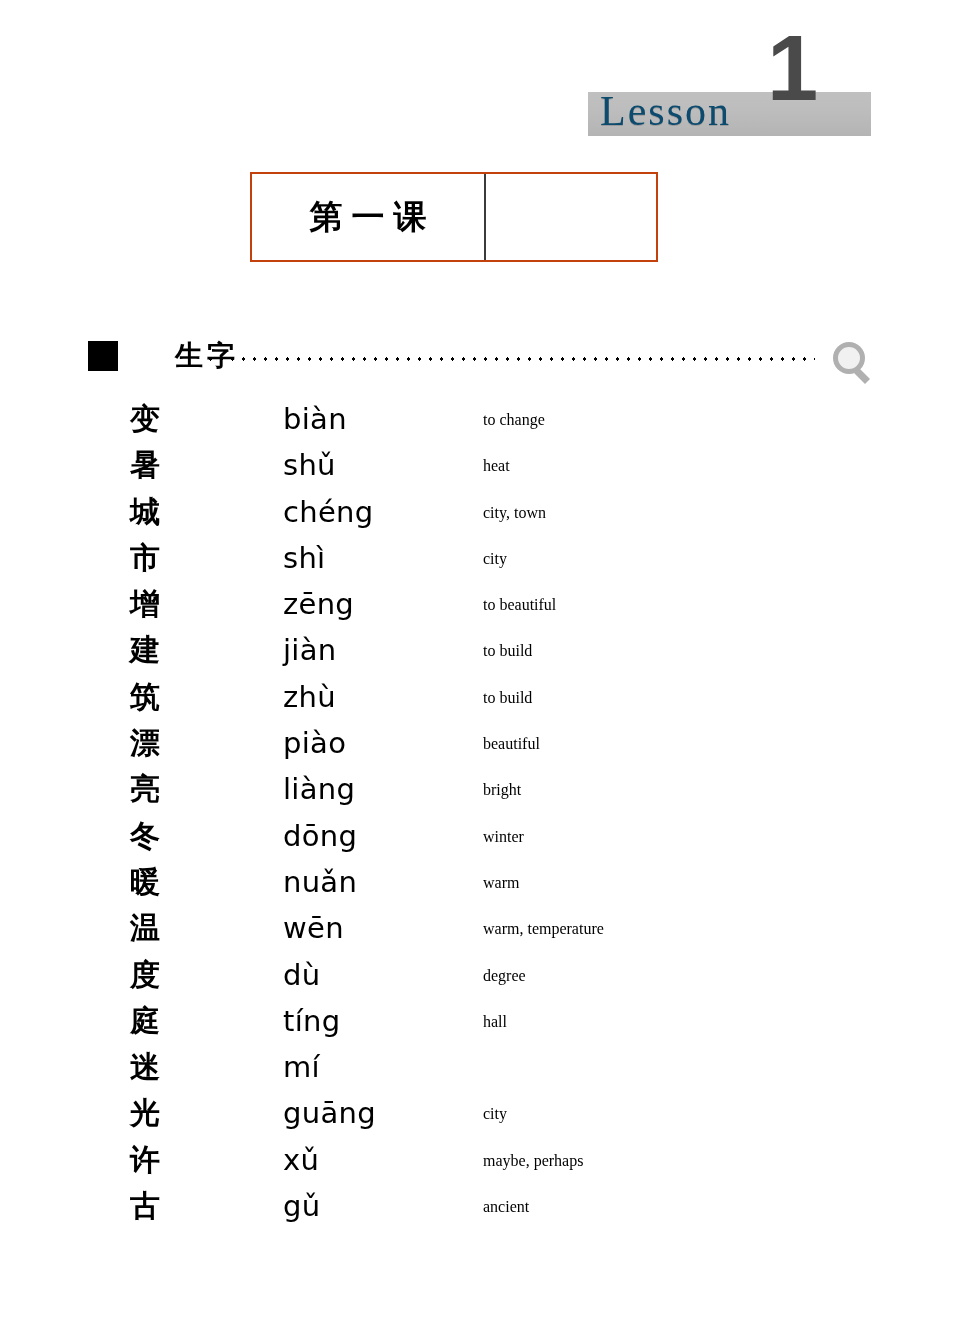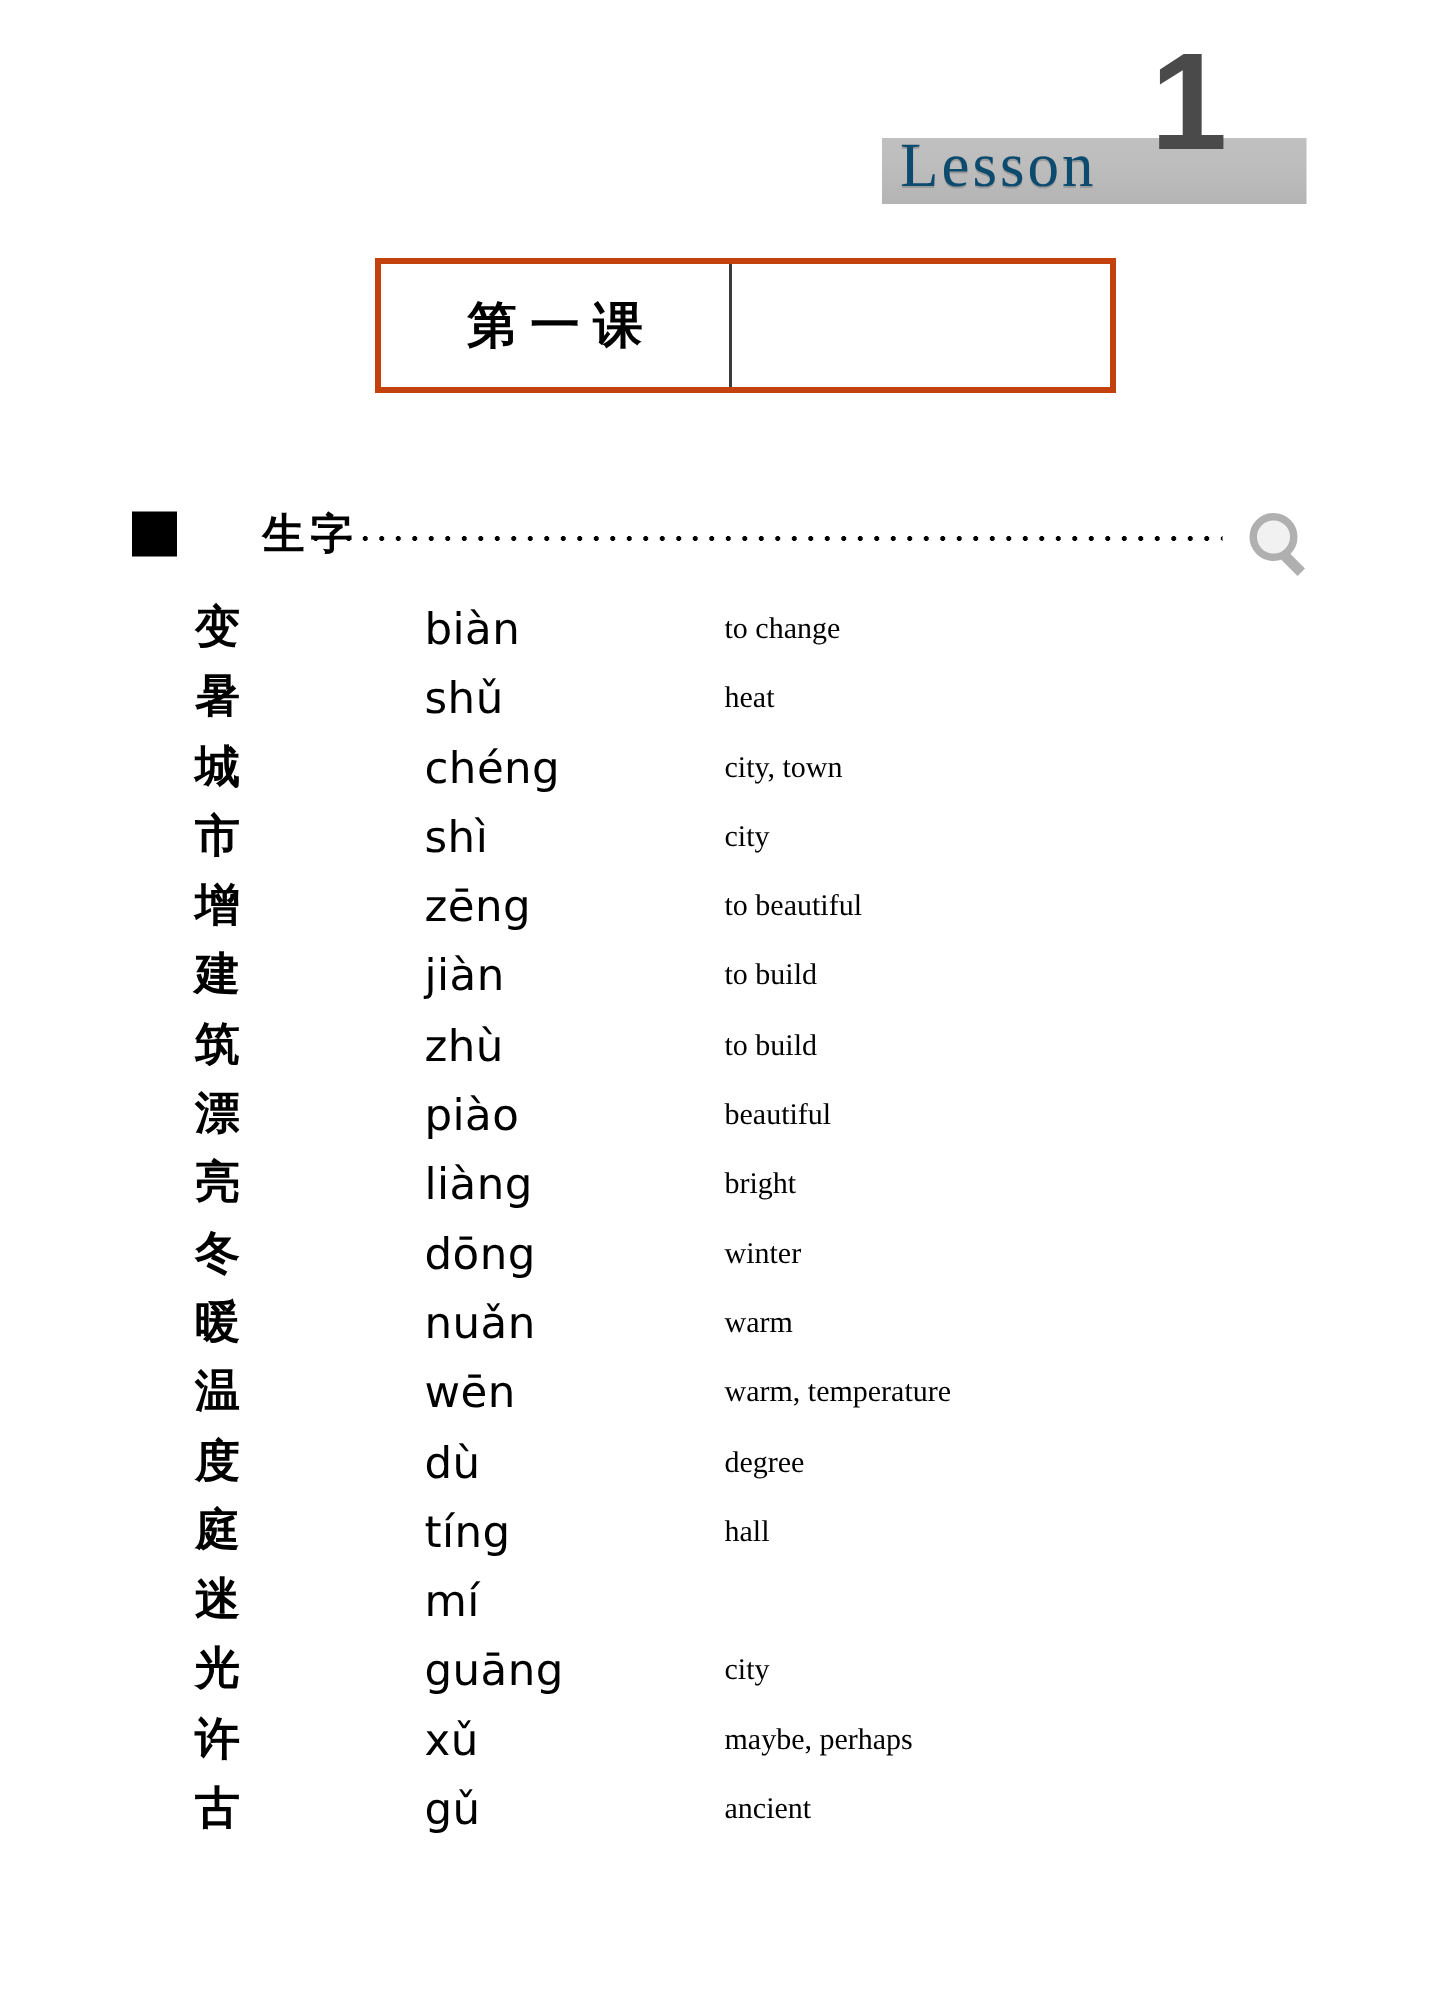--- a/index.html
+++ b/index.html
@@ -46,23 +46,23 @@
     font-weight: bold;
     color: #4a4a4a;
     line-height: 92px;
   }
 
   
   #title-box {
     position: absolute;
     left: 250px;
     top: 172px;
-    width: 494px;
+    width: 408px;
     height: 90px;
-    border: 4px solid #c2410c;
+    border: 2px solid #c2410c;
     box-sizing: border-box;
     display: flex;
     text-align: center;
   }
   #title-cell-cn {
     width: 232px;
     border-right: 2px solid #3b3b3b;
     display: flex;
     align-items: center;
     justify-content: center;
@@ -164,21 +164,21 @@
     font-size: 29px;
     line-height: 42px;
     letter-spacing: 0.3px;
     white-space: nowrap;
   }
   .vocab-english {
     position: absolute;
     left: 483px;
     top: 0;
     font-family: "Liberation Serif", serif;
-    font-size: 20px;
+    font-size: 16px;
     line-height: 43px;
     white-space: nowrap;
   }
 </style>
 </head>
 <body>
 
 <div id="lesson-banner"></div>
 <div id="lesson-word">Lesson</div>
 <div id="lesson-number">1</div>

